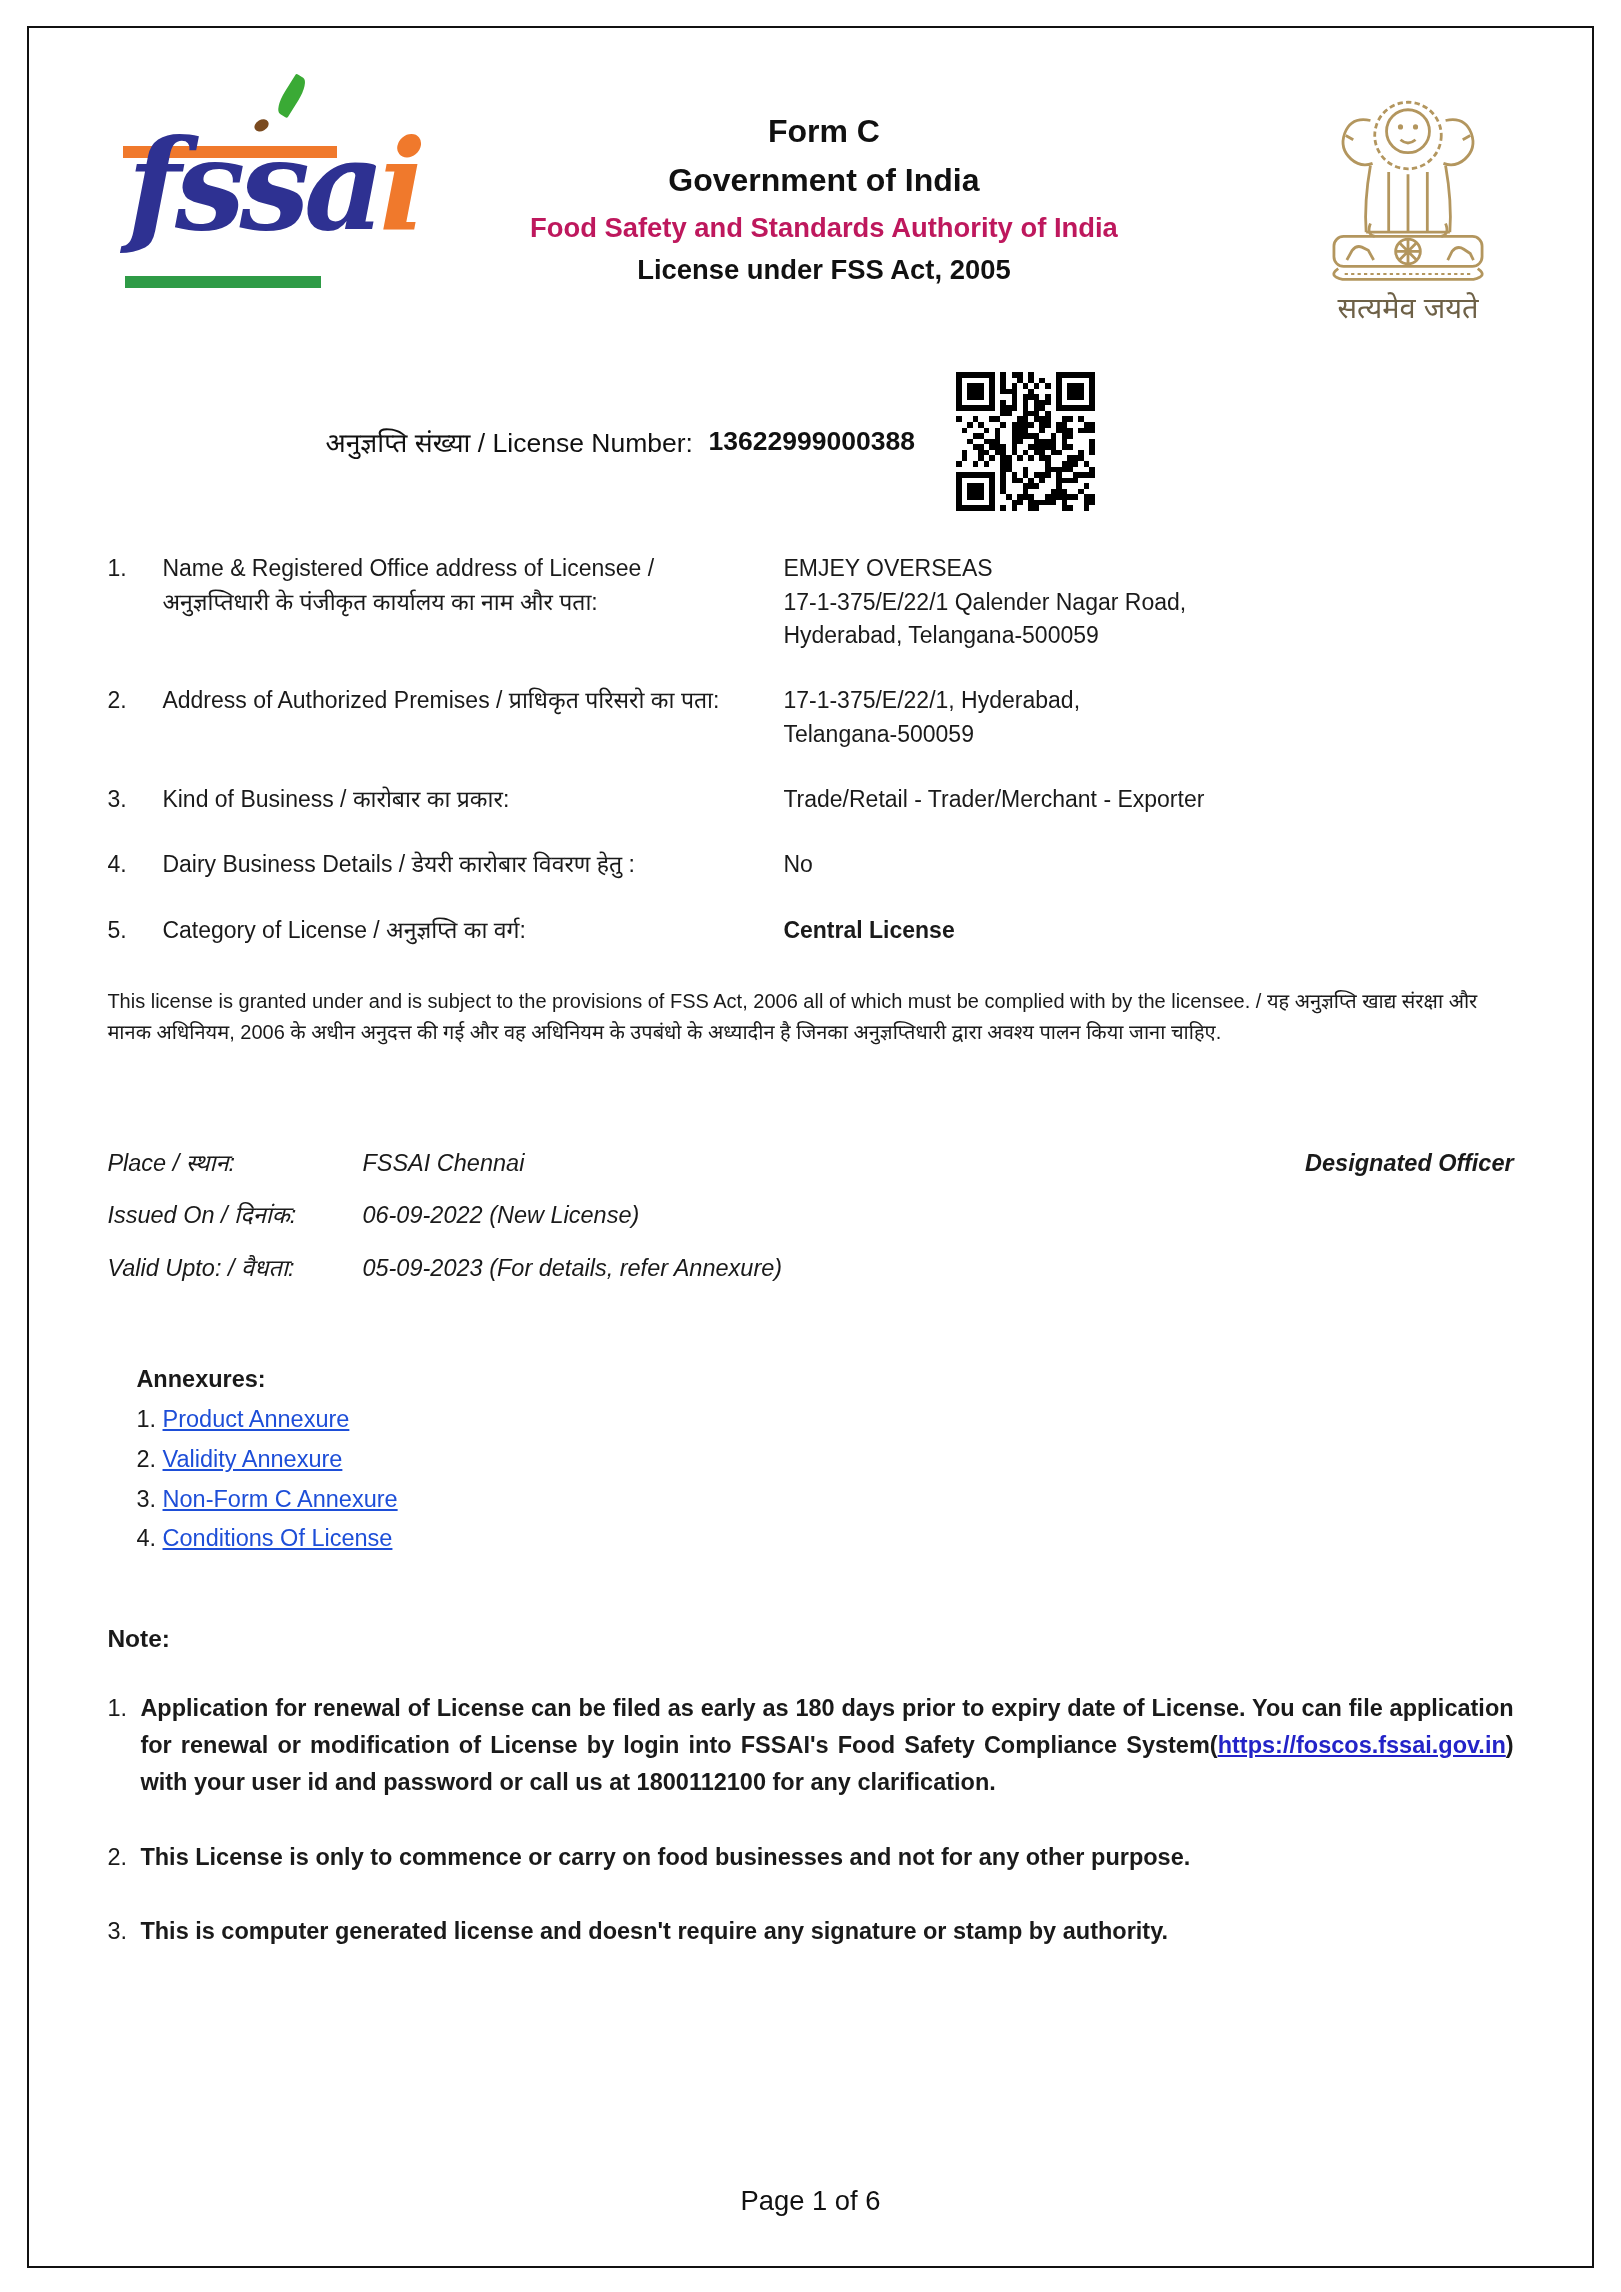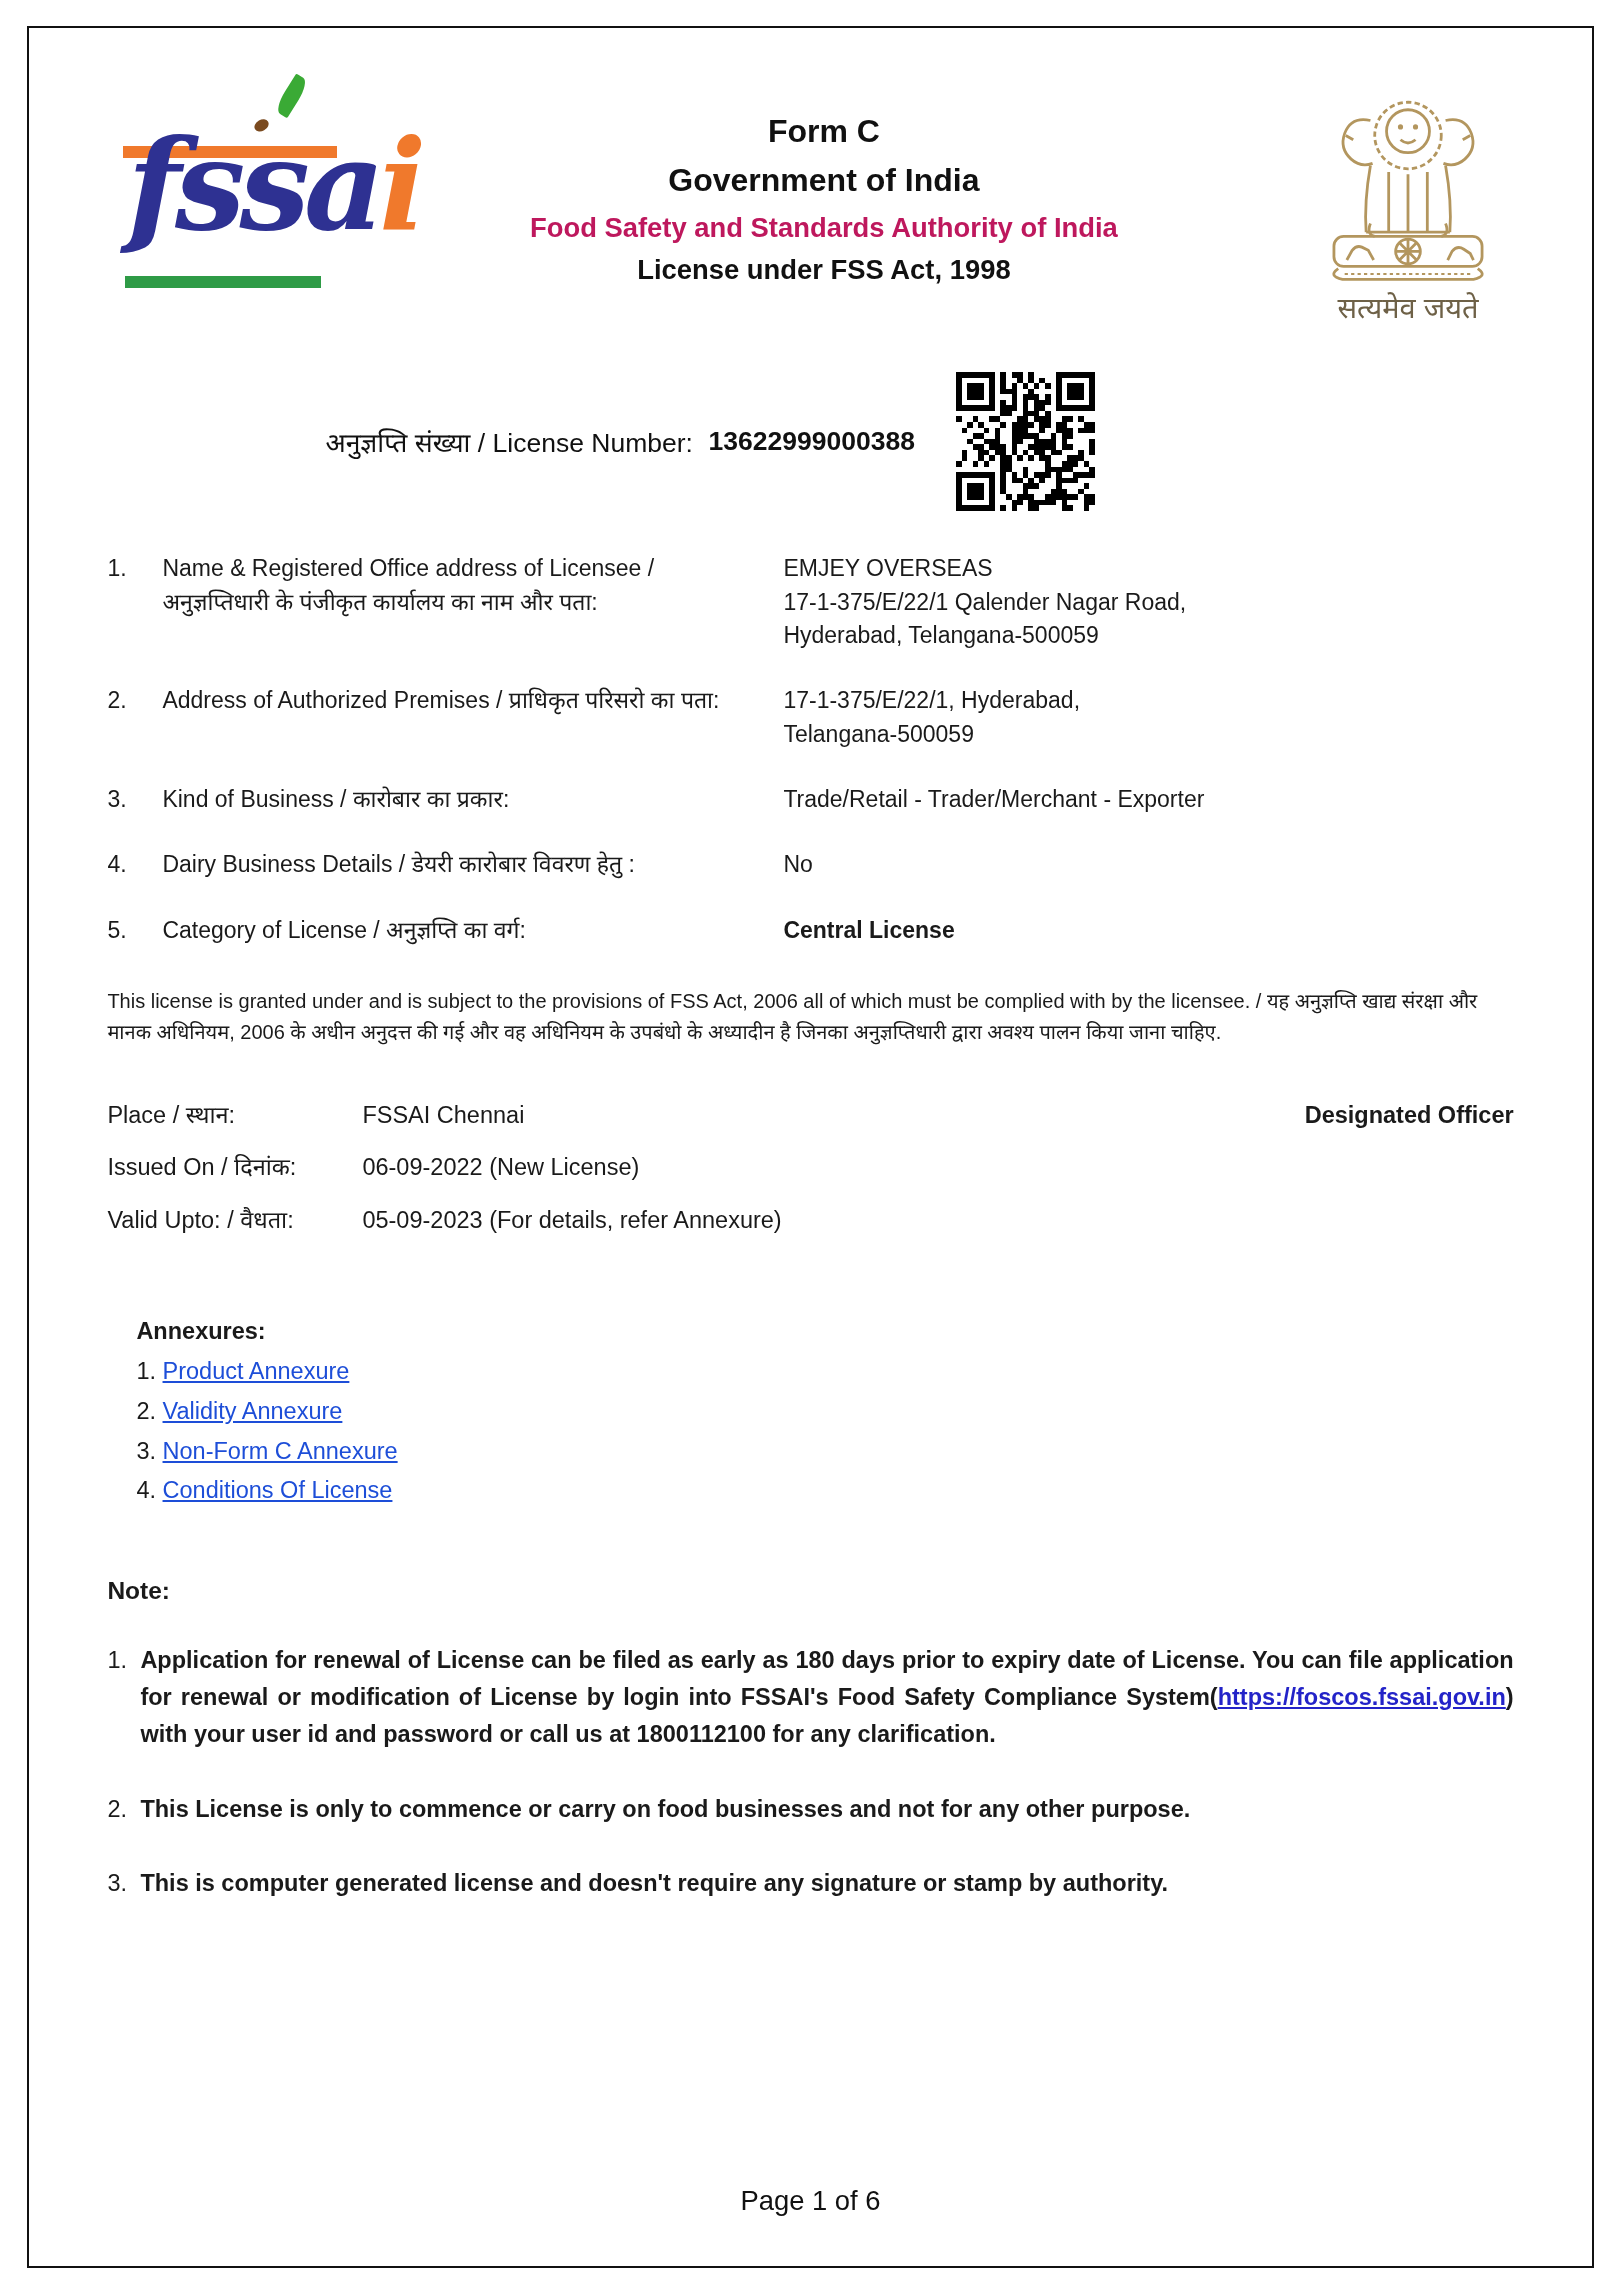--- a/index.html
+++ b/index.html
@@ -62,21 +62,21 @@
   .detail-row:first-child { margin-top: 0; }
   .detail-no { width: 55px; flex: 0 0 auto; }
   .detail-label { width: 580px; flex: 0 0 auto; margin-right: 41px; }
   .detail-value { flex: 1 1 auto; white-space: pre-line; }
   .bold { font-weight: bold; }
 
   
   .grant-text { margin-top: 39px; font-size: 20px; line-height: 1.55; color: #1a1a1a; }
 
   
-  .issue-block { margin-top: 52px; }
+  .issue-block { margin-top: 100px; font-style: italic; }
   .issue-row { display: flex; font-size: 23.5px; line-height: 1.35; margin-top: 20.6px; align-items: baseline; }
   .issue-row:first-child { margin-top: 0; }
   .issue-label { width: 255px; flex: 0 0 auto; }
   .issue-value { flex: 0 1 auto; }
   .officer { margin-left: auto; font-weight: bold; }
 
   
   .annexures { margin-top: 82px; margin-left: 29px; font-size: 23.5px; }
   .annexures-heading { font-weight: bold; }
   .annexure-item { margin-top: 12.7px; }
@@ -108,21 +108,21 @@
         <div class="logo-leaf"></div>
         <div class="logo-seed"></div>
         <div class="logo-text"><span>fssa</span><span class="logo-i">i</span></div>
         <div class="logo-bar-green"></div>
       </div>
 
       <div class="title-block">
         <div class="title-line1">Form C</div>
         <div class="title-line2">Government of India</div>
         <div class="title-line3">Food Safety and Standards Authority of India</div>
-        <div class="title-line4">License under FSS Act, 1998</div>
+        <div class="title-line4">License under FSS Act, 2005</div>
       </div>
 
       <div class="emblem-box">
         <svg viewBox="0 0 190 232" width="204" height="249">
           <g stroke="#b3965e" fill="none" stroke-width="2.6">
 
             <circle cx="95" cy="48" r="31" stroke-dasharray="5 3"></circle>
             <circle cx="95" cy="44" r="20"></circle>
 
             <circle cx="88" cy="40" r="2.4" fill="#b3965e" stroke="none"></circle>

